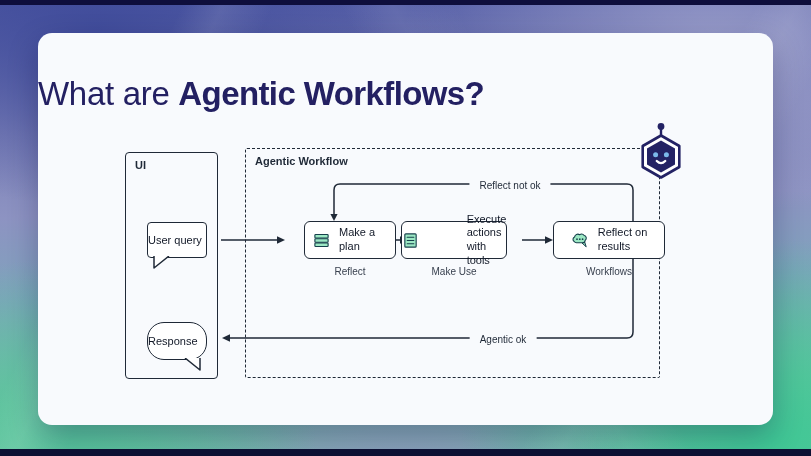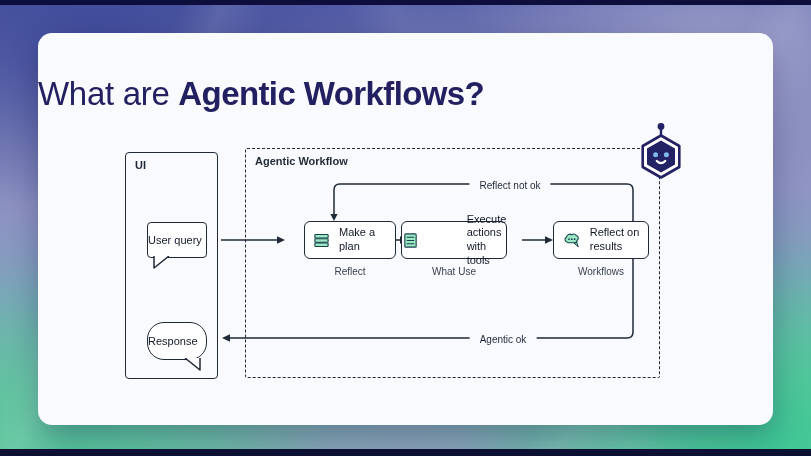--- a/index.html
+++ b/index.html
@@ -70,21 +70,21 @@
 
   
   .step{
     position:absolute; top:188px; height:38px;
     background:#fff; border:1.5px solid var(--line,#1f2937); border-radius:6px;
     display:flex; align-items:center; justify-content:center; gap:9px;
     padding:0 8px; z-index:4;
   }
   .step-1{ left:247px; width:92px;margin-left:19px; }
   .step-2{ left:363px; width:106px;gap:48px; }
-  .step-3{ left:515px; width:96px;border-radius:6px; }
+  .step-3{ left:515px; width:112px;border-radius:6px; }
   .step-label{
     font-size:11px; color:#111827; line-height:1.25; white-space:pre-line; text-align:left;
   }
   .step-sublabel{
     position:absolute; top:44px; left:0; width:100%;
     text-align:center; font-size:10px; color:#39414f;
   }
   .step-icon{ flex:0 0 auto; display:block; }
 
   
@@ -172,21 +172,21 @@
       <svg class="step-icon" width="17" height="17" viewBox="0 0 18 18">
         <rect x="3" y="2" width="12" height="14" rx="1" fill="#9ce8c4" stroke="#16404b" stroke-width="1.2"></rect>
         <g stroke="#16404b" stroke-width="1.2" stroke-linecap="round">
           <line x1="5.5" y1="5.6" x2="12.5" y2="5.6"></line>
           <line x1="5.5" y1="9" x2="12.5" y2="9"></line>
           <line x1="5.5" y1="12.4" x2="12.5" y2="12.4"></line>
         </g>
       </svg>
       <span class="step-label">Execute actions
 with tools</span>
-      <div class="step-sublabel">What Use</div>
+      <div class="step-sublabel">Make Use</div>
     </div>
 
     <div class="step step-3">
       <svg class="step-icon" width="18" height="18" viewBox="0 0 18 18">
         <polygon points="11,12 15.2,15.8 13.6,10.8" fill="#9ce8c4" stroke="#16404b" stroke-width="1" stroke-linejoin="round"></polygon>
         <path d="M3.2 10.5 a2.6 2.6 0 0 1 0.4 -4.6 a3.2 3.2 0 0 1 5 -2.2 a3.4 3.4 0 0 1 4.6 0.8 a2.7 2.7 0 0 1 1 4.8 a2.8 2.8 0 0 1 -3 2.4 h-5.4 a2.8 2.8 0 0 1 -2.6 -1.2 z" fill="#9ce8c4" stroke="#16404b" stroke-width="1.1" stroke-linejoin="round"></path>
         <g fill="#16404b">
           <circle cx="6" cy="8.2" r="0.85"></circle>
           <circle cx="8.8" cy="8.2" r="0.85"></circle>
           <circle cx="11.6" cy="8.2" r="0.85"></circle>

